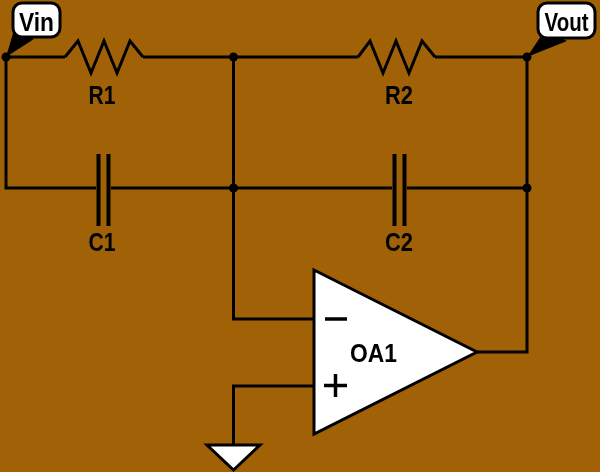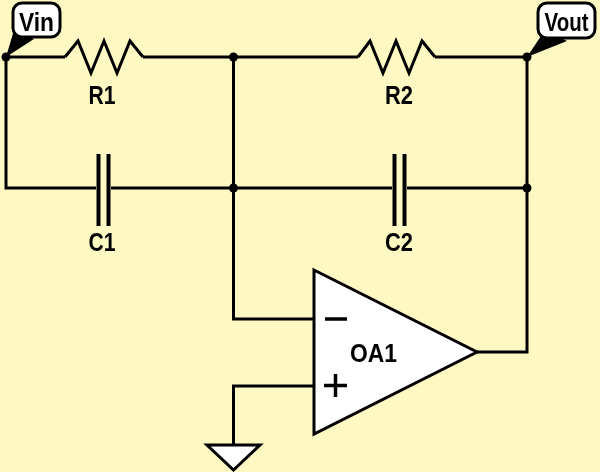--- a/index.html
+++ b/index.html
@@ -4,21 +4,21 @@
 <style>
   html, body {
     margin: 0;
     padding: 0;
     background: #ffffff;
     width: 600px;
     height: 472px;
     overflow: hidden;
     font-family: "Liberation Sans", sans-serif;
   }
-  .stage { width: 600px; height: 472px; position: relative; background: #fef9c3; }
+  .stage { width: 600px; height: 472px; position: relative; background: #a16207; }
   svg { display: block; }
   .wire  { stroke: #000000; stroke-width: 3;   fill: none; }
   .sym   { stroke: #000000; stroke-width: 3;   fill: none;    stroke-miterlimit: 8; }
   .symw  { stroke: #000000; stroke-width: 3;   fill: #ffffff; stroke-miterlimit: 8; }
   .plate { stroke: #000000; stroke-width: 4;   fill: none; }
   .sign  { stroke: #000000; stroke-width: 3.5; fill: none; }
   .dot   { fill: #000000; stroke: none; }
   .tail  { fill: #000000; stroke: none; }
   .bubble{ fill: #ffffff; stroke: #000000; stroke-width: 3; }
   .lbl   { font-family: "Liberation Sans", sans-serif; font-weight: bold;

